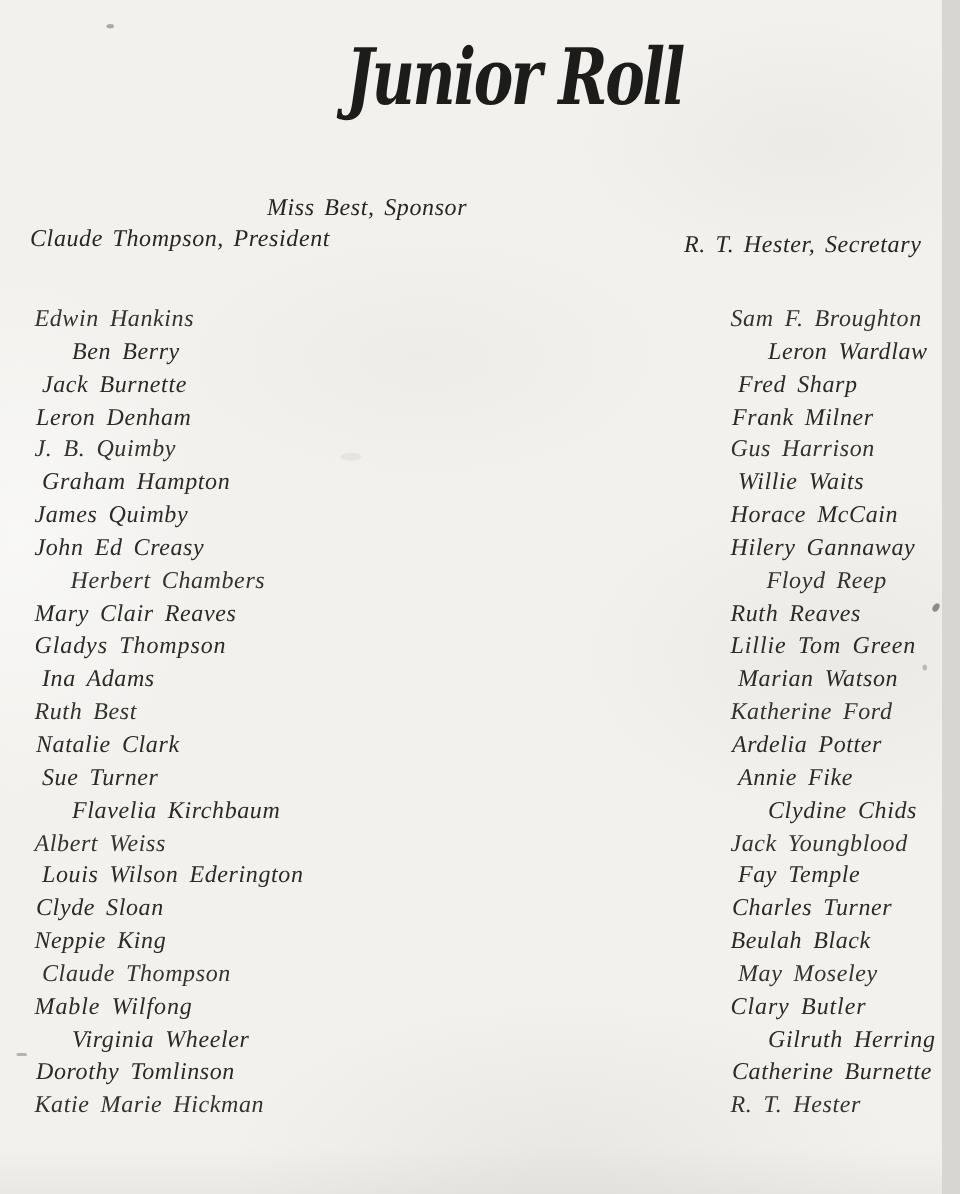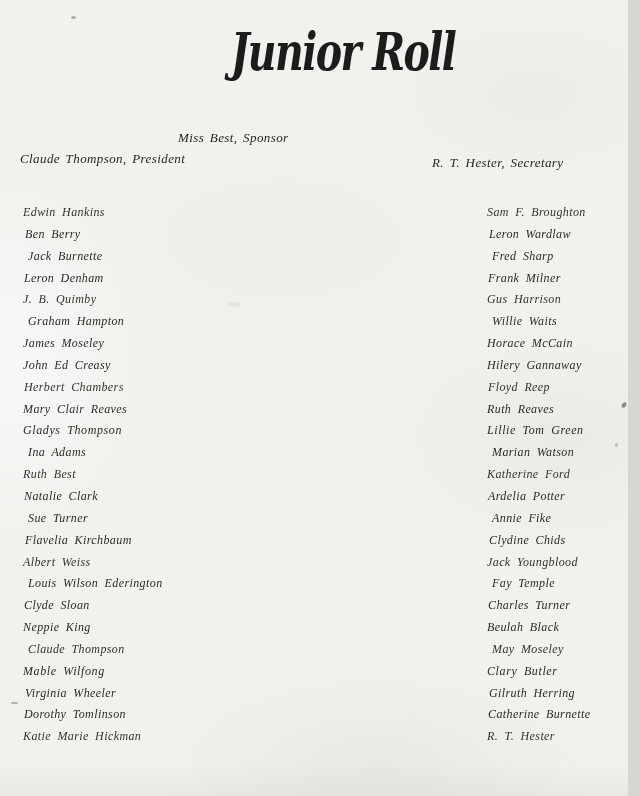--- a/index.html
+++ b/index.html
@@ -34,46 +34,46 @@
     font-weight: bold;
     font-size: 52px;
     line-height: 56px;
     letter-spacing: -2px;
     transform: scaleX(0.76);
     transform-origin: 50% 50%;
     color: #1c1c1a;
   }
   .headline {
     position: absolute;
-    font-size: 13px;
+    font-size: 16px;
     letter-spacing: 0.4px;
     word-spacing: 2px;
     white-space: nowrap;
   }
   .sponsor   { top: 130px; left: 178px; }
   .president { top: 151px; left: 20px; }
-  .secretary { top: 155px; left: 432px; }
+  .secretary { top: 155px; left: 456px; }
   .roster-column {
     position: absolute;
     top: 202px;
     white-space: nowrap;
   }
   .roster-column.left  { left: 23px;  width: 320px; }
   .roster-column.right { left: 487px; width: 153px; }
   .row {
     height: 21.85px;
     line-height: 21.85px;
-    font-size: 12px;
+    font-size: 16px;
     letter-spacing: 0.4px;
     word-spacing: 3px;
     color: #2a2a27;
   }
   
   .row:nth-child(3n)   { padding-left: 5px; }
-  .row:nth-child(7n+2) { padding-left: 2px; }
+  .row:nth-child(7n+2) { padding-left: 2px; margin-left: 23px; }
   .row:nth-child(5n+4) { padding-left: 1px; }
   .row:nth-child(11n)  { letter-spacing: 0.6px; }
   .row:nth-child(4n+1) { color: #33332f; }
   
   .speck {
     position: absolute;
     background: rgba(60,58,52,0.55);
     border-radius: 50%;
   }
   .speck.s1 { left: 622px; top: 402px; width: 4px; height: 6px; transform: rotate(35deg); }
@@ -95,21 +95,21 @@
 
   <div class="headline secretary">R. T. Hester, Secretary</div>
 
   <div class="roster-column left">
       <div class="row">Edwin Hankins</div>
       <div class="row">Ben Berry</div>
       <div class="row">Jack Burnette</div>
       <div class="row">Leron Denham</div>
       <div class="row">J. B. Quimby</div>
       <div class="row">Graham Hampton</div>
-      <div class="row">James Moseley</div>
+      <div class="row">James Quimby</div>
       <div class="row">John Ed Creasy</div>
       <div class="row">Herbert Chambers</div>
       <div class="row">Mary Clair Reaves</div>
       <div class="row">Gladys Thompson</div>
       <div class="row">Ina Adams</div>
       <div class="row">Ruth Best</div>
       <div class="row">Natalie Clark</div>
       <div class="row">Sue Turner</div>
       <div class="row">Flavelia Kirchbaum</div>
       <div class="row">Albert Weiss</div>

